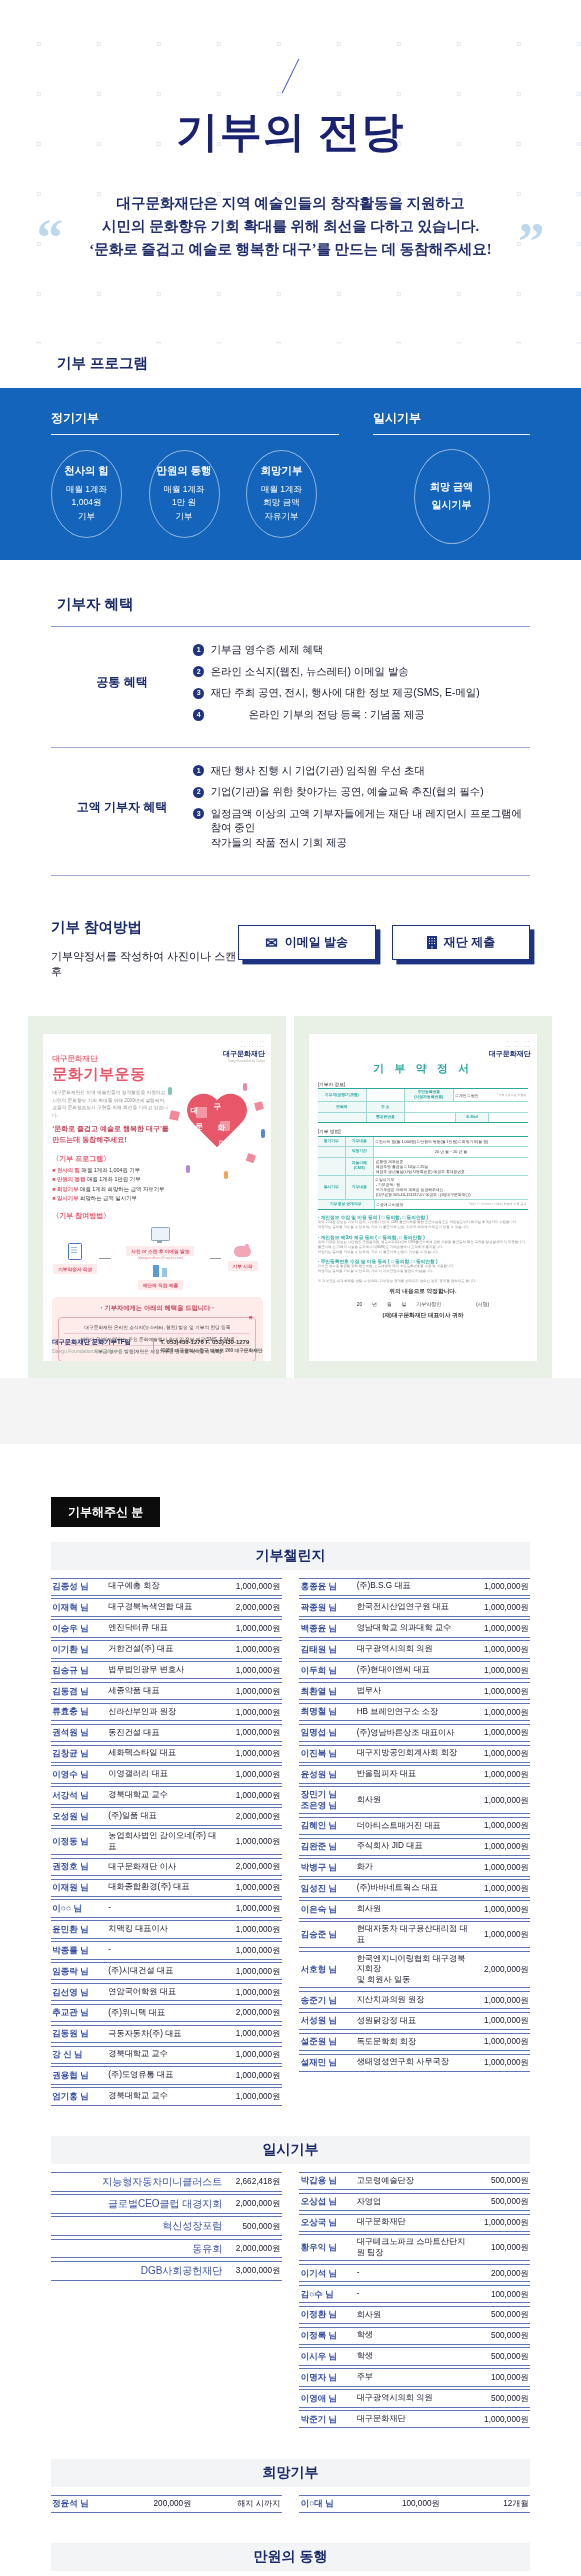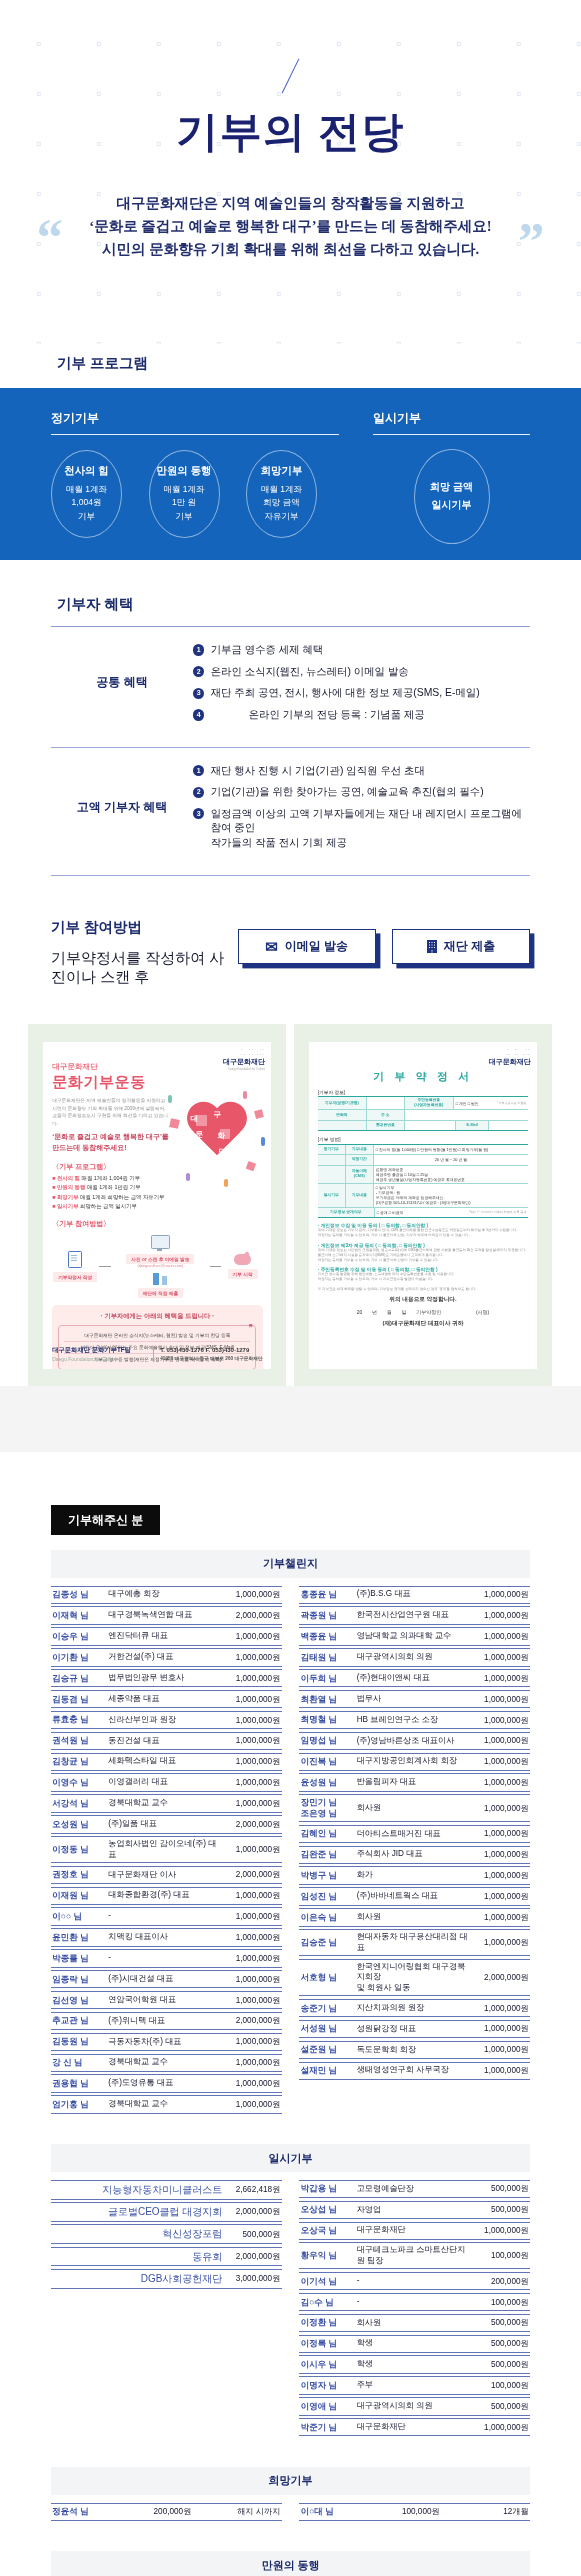--- a/index.html
+++ b/index.html
@@ -45,21 +45,21 @@
   .benefit-label{width:142px;display:flex;align-items:center;justify-content:center;font-size:12px;font-weight:bold;color:#1b2a6b;}
   .benefit-items{flex:1;}
   .benefit-item{display:flex;align-items:flex-start;margin:7px 0;font-size:10.4px;color:#15172e;line-height:1.4;}
   .num-badge{flex:0 0 11.4px;height:11.4px;border-radius:50%;background:#20337f;color:#fff;font-size:7px;font-weight:bold;
     display:flex;align-items:center;justify-content:center;margin:1.3px 6.3px 0 0;}
 
   
   .participation{display:flex;align-items:center;margin:30px 51px 0;}
   .part-left{flex:1;}
   .part-left .sec-h{margin-left:0;}
-  .part-sub{font-size:15px;color:#15172e;margin-top:10px;}
+  .part-sub{font-size:11px;color:#15172e;margin-top:10px;}
   .part-buttons{display:flex;gap:16.4px;}
   .pbtn{width:138px;height:35px;background:#fff;border:1.9px solid #1e3282;box-shadow:4.4px 4.4px 0 #1e3282;
     display:flex;align-items:center;justify-content:center;gap:7px;font-size:12px;font-weight:bold;color:#1b2a6b;cursor:pointer;}
   .env-icon{font-size:15px;color:#1e3282;line-height:1;}
   .bld-icon{width:10px;height:13.3px;background:#1e3282;position:relative;}
   .bld-icon::before{content:"";position:absolute;left:1.9px;top:1.9px;width:1.3px;height:1.3px;background:#fff;
     box-shadow:2.5px 0 #fff,5px 0 #fff,0 2.5px #fff,2.5px 2.5px #fff,5px 2.5px #fff,0 5px #fff,2.5px 5px #fff,5px 5px #fff,2.5px 8.2px #fff,2.5px 9.5px #fff;}
 
   
   .posters{display:flex;gap:7.6px;margin:37px 28.4px 0;}
@@ -128,21 +128,21 @@
   .consent-l{font-size:3.4px;color:#888;line-height:1.45;}
   .rp-note{font-size:3.4px;color:#888;margin-top:4.4px;}
   .rp-agree{text-align:center;font-size:5.7px;font-weight:bold;color:#333;margin-top:5.7px;}
   .rp-sign{text-align:center;font-size:5px;color:#333;margin-top:5px;white-space:pre;}
   .rp-to{text-align:center;font-size:5.7px;font-weight:bold;color:#333;margin-top:5px;}
 
   
   .strip{height:66px;background:#f4f4f5;margin-top:0;}
   .badge{display:inline-block;background:#0c0c0c;color:#fff;font-size:12px;font-weight:bold;padding:6.3px 17px;margin:53px 0 15px 51px;}
   .gbar{background:#f3f4f6;height:28px;margin:0 51px;display:flex;align-items:center;justify-content:center;
-    font-size:11px;font-weight:bold;color:#1b2a6b;font-family:Liberation Serif, serif;}
+    font-size:14px;font-weight:bold;color:#1b2a6b;}
   .tables{display:flex;gap:17.7px;margin:7.6px 51px 0;align-items:flex-start;}
   .tcol{flex:1;min-width:0;}
   .drow{display:flex;align-items:center;border-top:1.3px solid #6074b6;border-bottom:1.3px solid #6074b6;margin-bottom:2.5px;padding:1.9px 1.3px;min-height:12.6px;}
   .dname{width:56px;flex:0 0 56px;font-size:8.5px;font-weight:bold;color:#3a50a5;white-space:pre-line;line-height:1.3;}
   .ddesc{flex:1;font-size:8.2px;color:#15172e;white-space:pre-line;line-height:1.3;}
   .damt{width:58px;flex:0 0 58px;text-align:right;font-size:8.2px;color:#15172e;}
   .dorg{flex:1;text-align:right;font-size:10px;font-weight:normal;color:#3a50a5;}
   .dperiod{width:66px;flex:0 0 66px;text-align:right;font-size:8.2px;color:#15172e;}
   .hope-amt{flex:1;text-align:right;font-size:8.2px;color:#15172e;padding-right:23px;}
   .mt40{margin-top:28px;}
@@ -152,22 +152,22 @@
 
 <div class="page">
 
   <section class="hero">
     <div class="slash"></div>
     <h1 class="hero-title">기부의 전당</h1>
     <div class="quote-wrap">
       <span class="qmark open">“</span>
       <div id="quote-lines">
           <div class="quote-line">대구문화재단은 지역 예술인들의 창작활동을 지원하고</div>
+          <div class="quote-line">시민의 문화향유 기회 확대를 위해 최선을 다하고 있습니다.</div>
           <div class="quote-line">‘문화로 즐겁고 예술로 행복한 대구’를 만드는 데 동참해주세요!</div>
-          <div class="quote-line">시민의 문화향유 기회 확대를 위해 최선을 다하고 있습니다.</div>
         </div>
       <span class="qmark close">”</span>
     </div>
   </section>
 
   <section class="programs">
     <h2 class="sec-h">기부 프로그램</h2>
     <div class="blue-band">
       <div class="band-left">
         <div class="band-label">정기기부</div>

